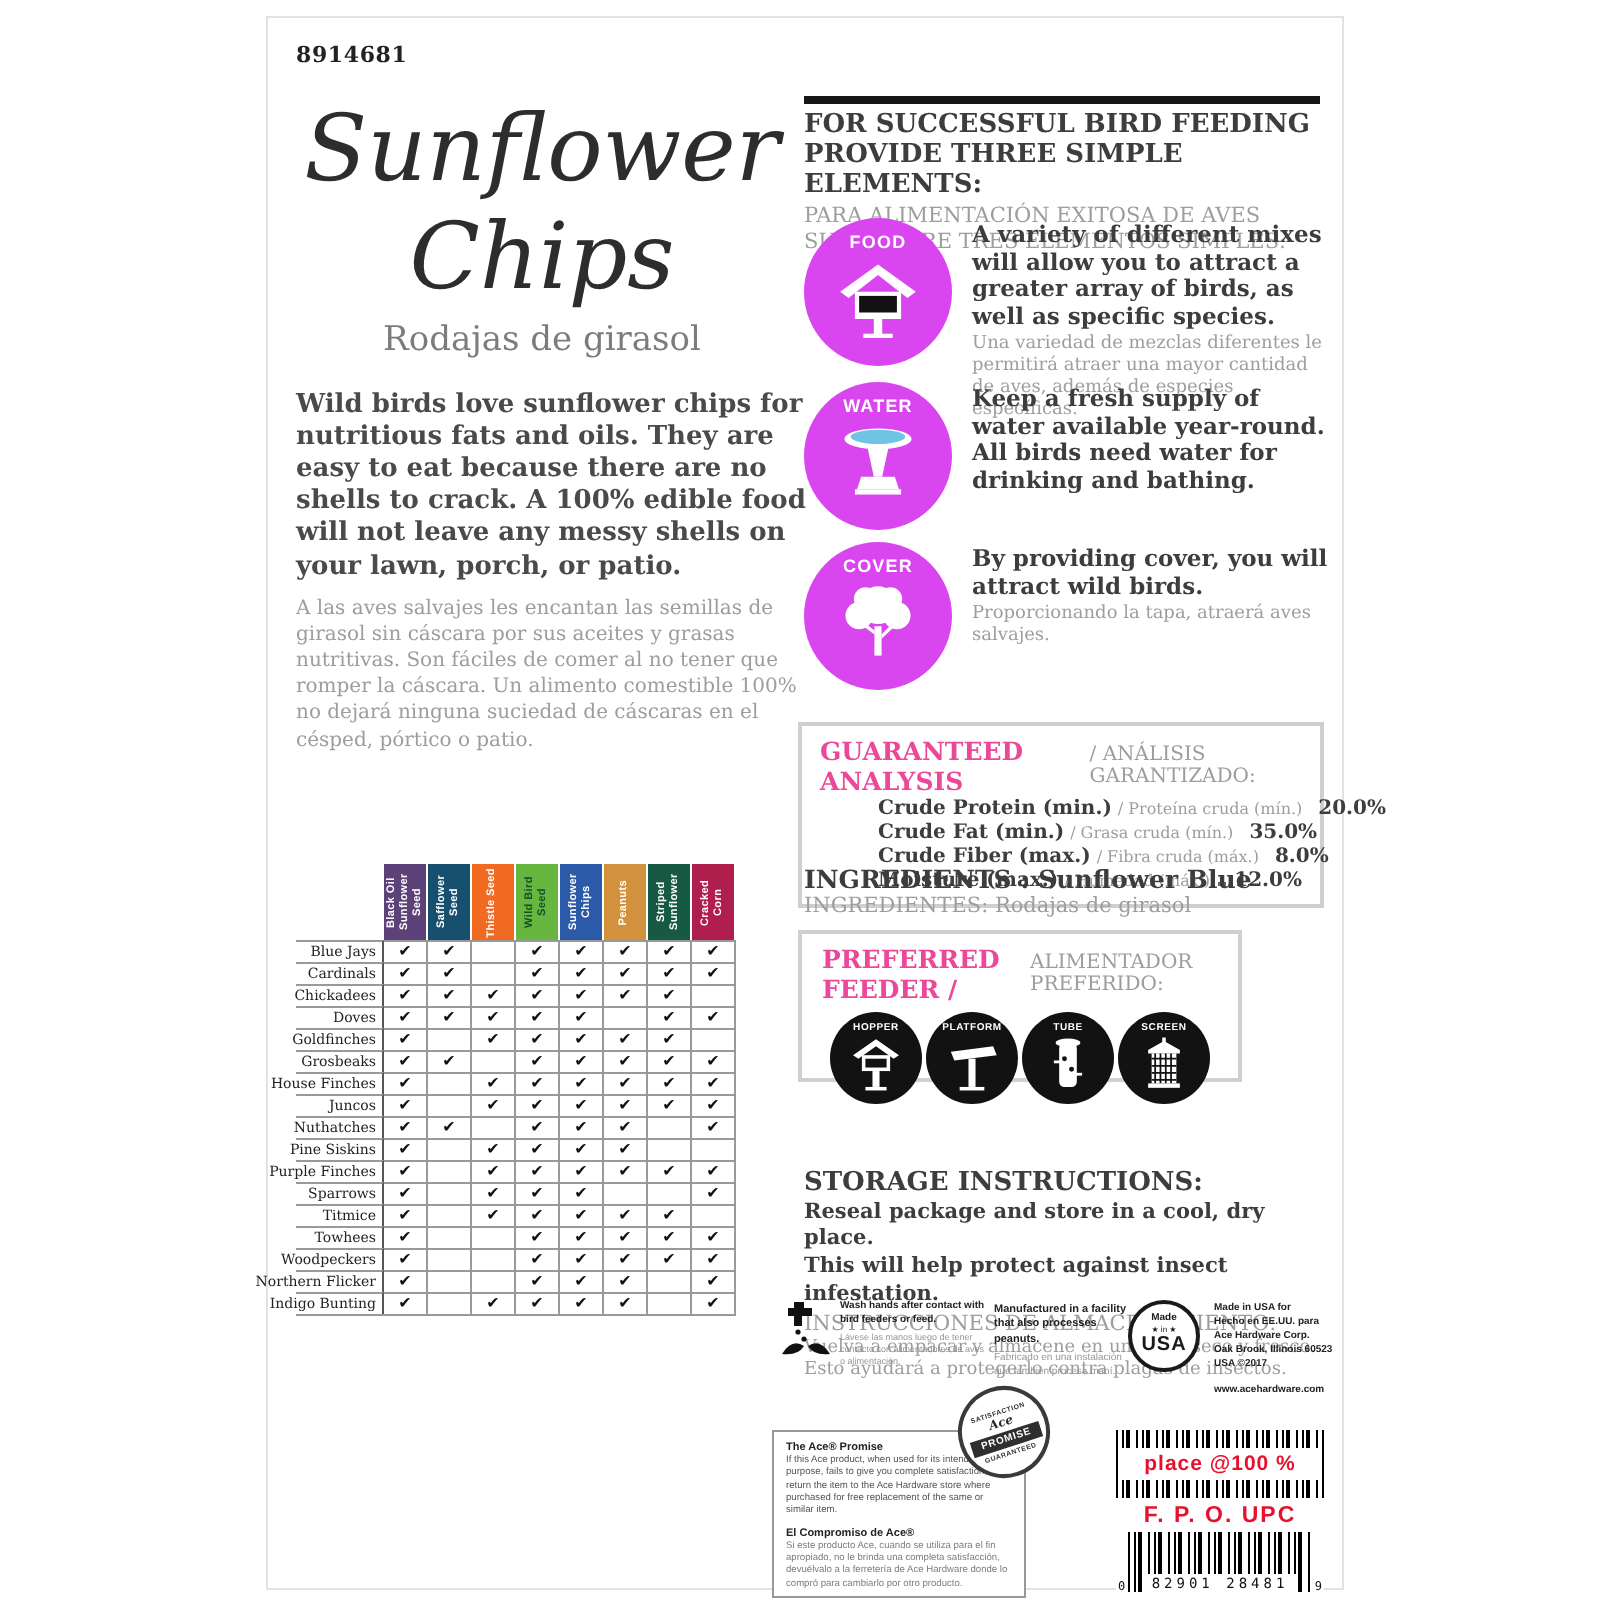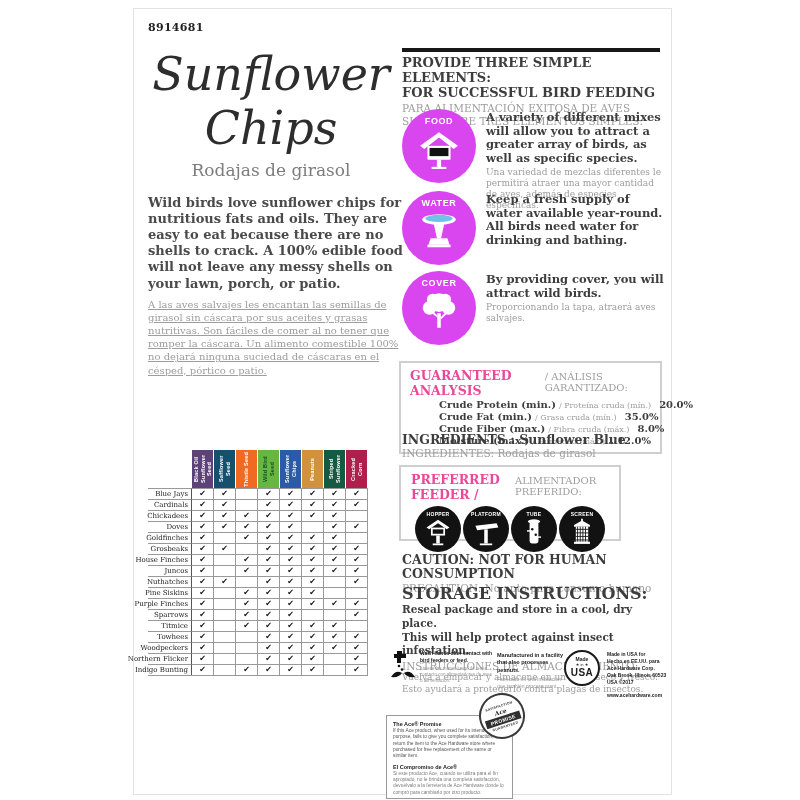--- a/index.html
+++ b/index.html
@@ -11,24 +11,24 @@
   #sku { left:14px; top:12px; font:700 11px "DejaVu Serif", serif; color:#222; letter-spacing:.3px; }
 
   
   #title-block { left:12px; top:38px; width:250px; text-align:center; }
   .title-line { font:italic 46px "DejaVu Serif", serif; color:#2d2d2d; line-height:1.18; }
   #subtitle { margin-top:4px; font:400 17px "DejaVu Serif", serif; color:#7c7c7c; }
 
   
   #intro { left:14px; top:186px; width:258px; }
   .en-body { font:600 13px "DejaVu Serif", serif; color:#4a4a4a; line-height:1.24; }
-  .es-body { margin-top:6px; font:400 10px "DejaVu Serif", serif; color:#9d9d9d; line-height:1.32;text-decoration:underline; }
-
-  
-  #matrix { left:14px; top:441px; display:grid; grid-template-rows:38px repeat(17, 11px); border-bottom:1px solid #999; }
+  .es-body { margin-top:6px; font:400 10px "DejaVu Serif", serif; color:#9d9d9d; line-height:1.32; }
+
+  
+  #matrix { left:14px; top:423px; display:grid; grid-template-rows:38px repeat(17, 11px); border-bottom:1px solid #999; }
   .mx-spacer {}
   .mx-head { display:flex; align-items:center; justify-content:center; border-right:1px solid #fff; }
   .mx-head span { writing-mode:vertical-rl; transform:rotate(180deg); font:700 5.5px "Liberation Sans", sans-serif; color:#fff; line-height:1.2; letter-spacing:.2px; text-align:center; }
   .mx-name { border-top:1px solid #999; border-right:1px solid #555; font:400 7px "DejaVu Serif", serif; color:#222; text-align:right; padding:1px 3px 0 0; white-space:nowrap; direction:rtl; line-height:9px; }
   .mx-cell { border-top:1px solid #999; border-right:1px solid #999; text-align:center; font:700 8px "DejaVu Sans", sans-serif; color:#111; line-height:10px; }
 
   
   #topbar { left:268px; top:39px; width:258px; height:4px; background:#171717; }
   #elements-heading { left:268px; top:47px; width:262px; }
   .h-en { font:700 13px "DejaVu Serif", serif; color:#3d3d3d; line-height:1.14; }
@@ -299,22 +299,22 @@
       <div class="mx-cell">✔</div>
       <div class="mx-cell">✔</div>
       <div class="mx-cell">✔</div>
       <div class="mx-cell"></div>
       <div class="mx-cell">✔</div>
     </div>
 
   <div class="abs" id="topbar"></div>
 
   <div class="abs" id="elements-heading">
+    <div class="h-en">FOR SUCCESSFUL BIRD FEEDING</div>
     <div class="h-en">PROVIDE THREE SIMPLE ELEMENTS:</div>
-    <div class="h-en">FOR SUCCESSFUL BIRD FEEDING</div>
     <div class="h-es" style="margin-top:2px">PARA ALIMENTACIÓN EXITOSA DE AVES</div>
     <div class="h-es">SUMINISTRE TRES ELEMENTOS SIMPLES:</div>
   </div>
 
   <div class="abs element-row" style="left:268px; top:100px;">
     <div class="circle-icon">
       <span class="lbl">FOOD</span>
       <svg width="42" height="42" viewBox="0 0 40 40">
         <polygon points="2,17 20,4 38,17 34,20 20,9 6,20" fill="#fff"></polygon>
         <rect x="9" y="17" width="22" height="13" fill="#fff"></rect>
@@ -443,27 +443,23 @@
           <rect x="14" y="2" width="2" height="4" fill="#fff"></rect>
           <polygon points="6,9 15,4 24,9 24,11 6,11" fill="#fff"></polygon>
           <rect x="8" y="11" width="14" height="17" fill="#fff"></rect>
           <path d="M10,11 v17 M13,11 v17 M16,11 v17 M19,11 v17 M8,14 h14 M8,18 h14 M8,22 h14 M8,26 h14" stroke="#121212" stroke-width="1"></path>
           <rect x="6" y="28" width="18" height="2.5" fill="#fff"></rect>
         </svg>
       </div>
     </div>
   </div>
 
-  <div class="abs" id="caution">
-    <div class="h-en" style="font-size:12.5px">CAUTION: NOT FOR HUMAN CONSUMPTION</div>
-    <div class="h-es">PRECAUTION: No apto para consumo humano</div>
-  </div>
 
   <div class="abs" id="storage">
-    <div class="h-en" style="font-size:16px">STORAGE INSTRUCTIONS:</div>
+    <div class="h-en" style="font-size:13px">STORAGE INSTRUCTIONS:</div>
     <div class="st-en">Reseal package and store in a cool, dry place.</div>
     <div class="st-en">This will help protect against insect infestation.</div>
     <div class="h-es" style="margin-top:2px">INSTRUCCIONES DE ALMACENAMIENTO:</div>
     <div class="st-es">Vuelva a empacar y almacene en un lugar seco y fresco.</div>
     <div class="st-es">Esto ayudará a protegerlo contra plagas de insectos.</div>
   </div>
 
   <div class="abs" id="wash">
     <svg width="26" height="30" viewBox="0 0 26 30">
       <rect x="7" y="1" width="5" height="3" fill="#111"></rect>
@@ -506,14 +502,25 @@
     <div class="pr-body pr-body2">Si este producto Ace, cuando se utiliza para el fin apropiado, no le brinda una completa satisfacción, devuélvalo a la ferretería de Ace Hardware donde lo compró para cambiarlo por otro producto.</div>
   </div>
 
   <div class="abs" id="promise-seal">
     <div class="s1">SATISFACTION</div>
     <div class="ace">Ace</div>
     <div class="band">PROMISE</div>
     <div class="s3">GUARANTEED</div>
   </div>
 
+  <div class="abs" id="barcode-block">
+    <div id="bc1" class="stripes">
+      <div class="overlay" style="color: rgb(232, 17, 45);">place @100 %</div>
+    </div>
+    <div id="fpo" style="color: rgb(232, 17, 45);">F. P. O.  UPC</div>
+    <div id="bc2" class="stripes">
+      <span class="bc-digit d-left">0</span>
+      <div class="band">82901 28481</div>
+      <span class="bc-digit d-right">9</span>
+    </div>
+  </div>
 
 </div>
 
 </body></html>

